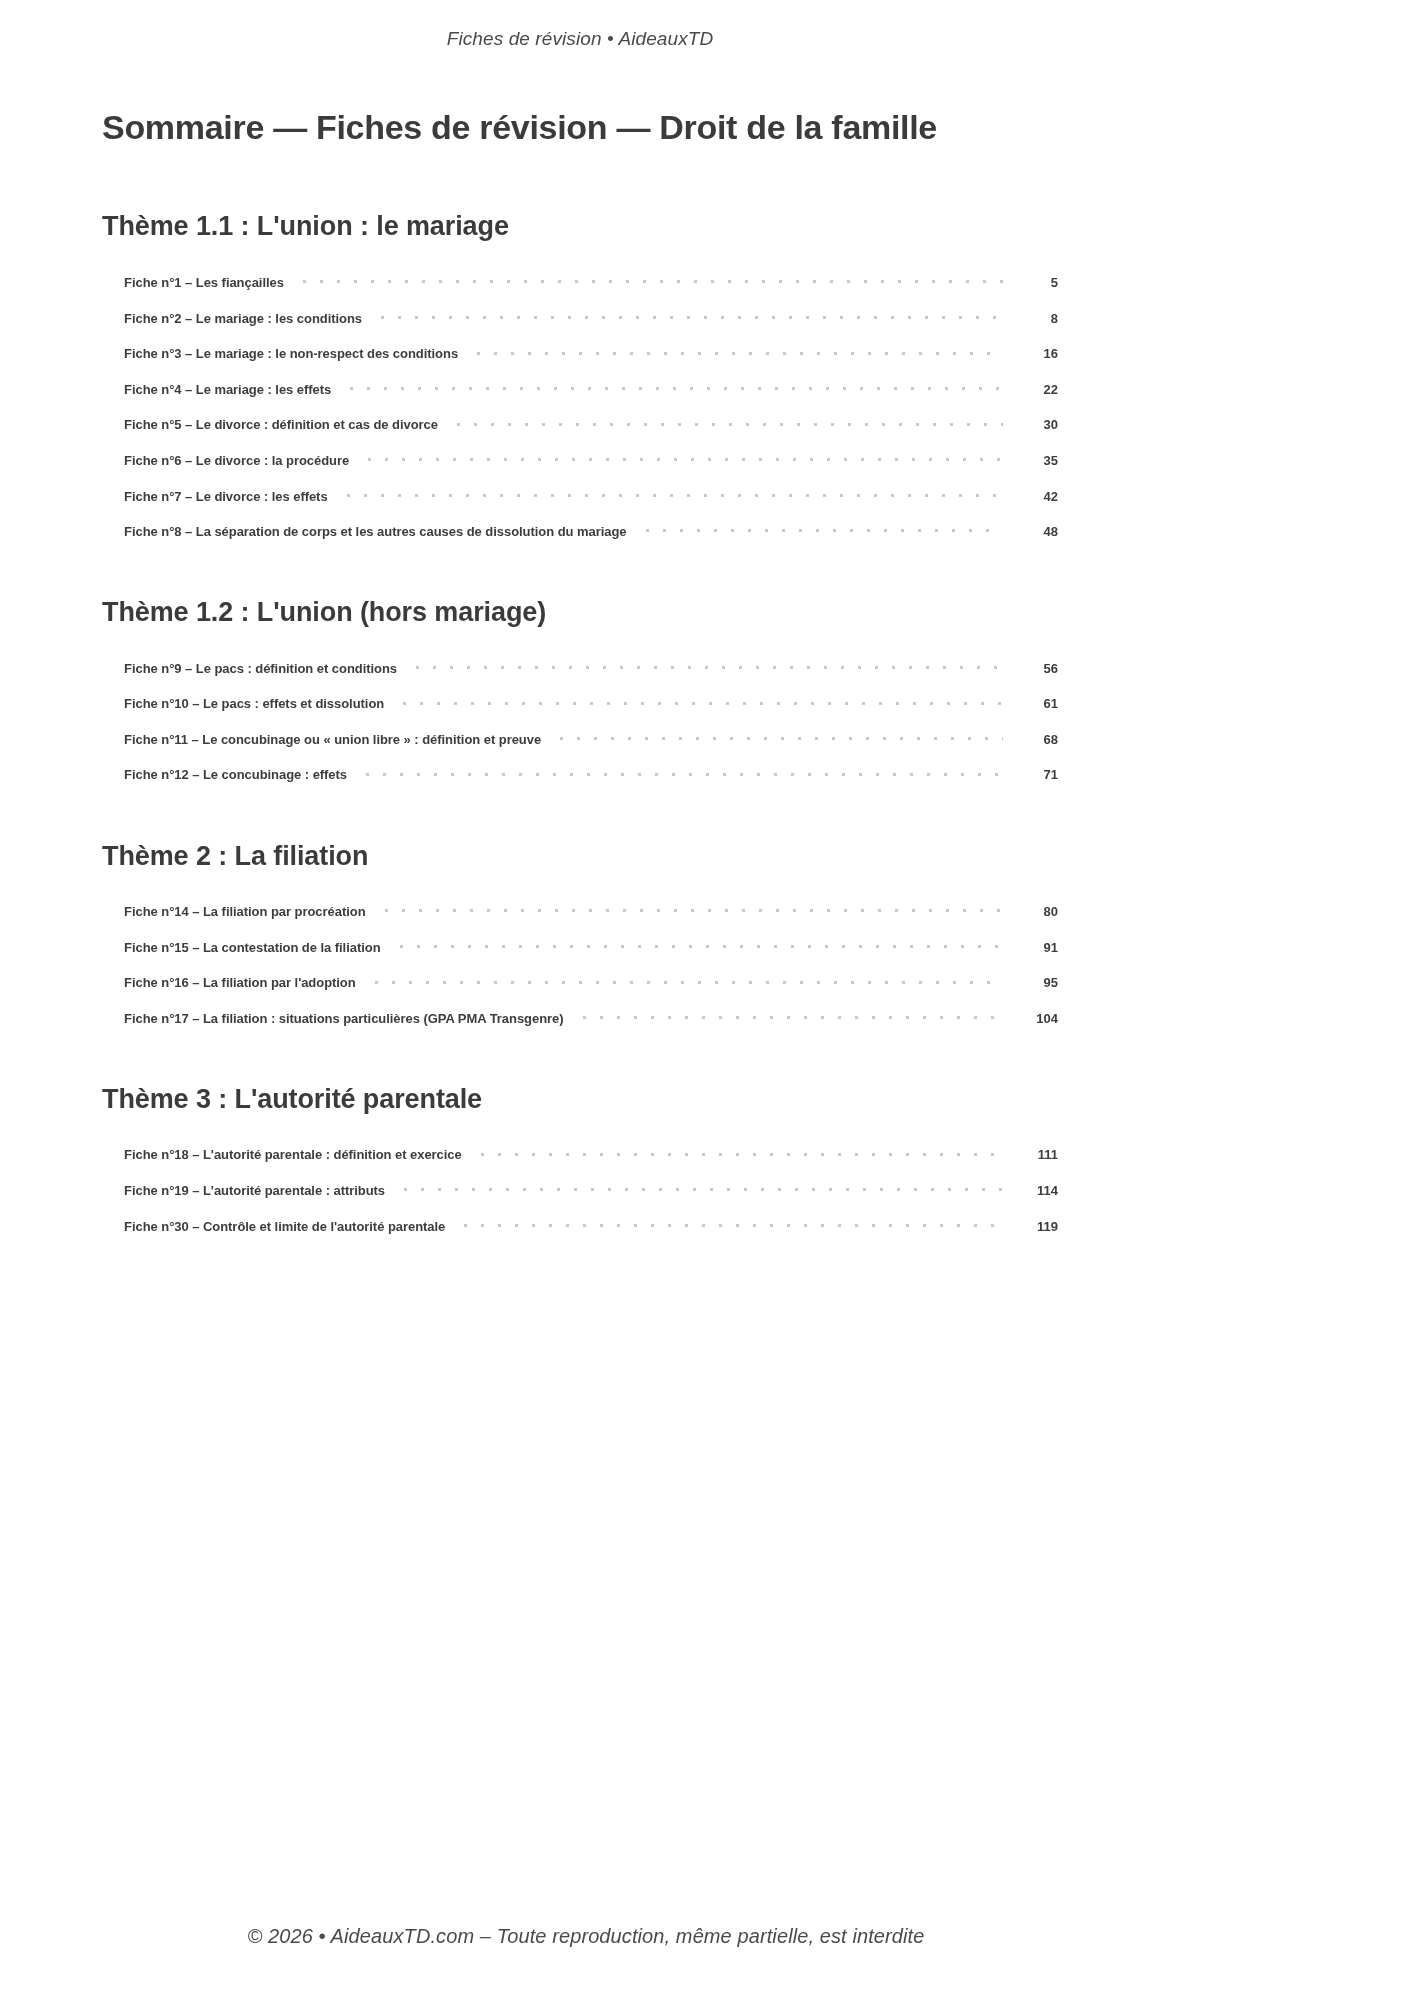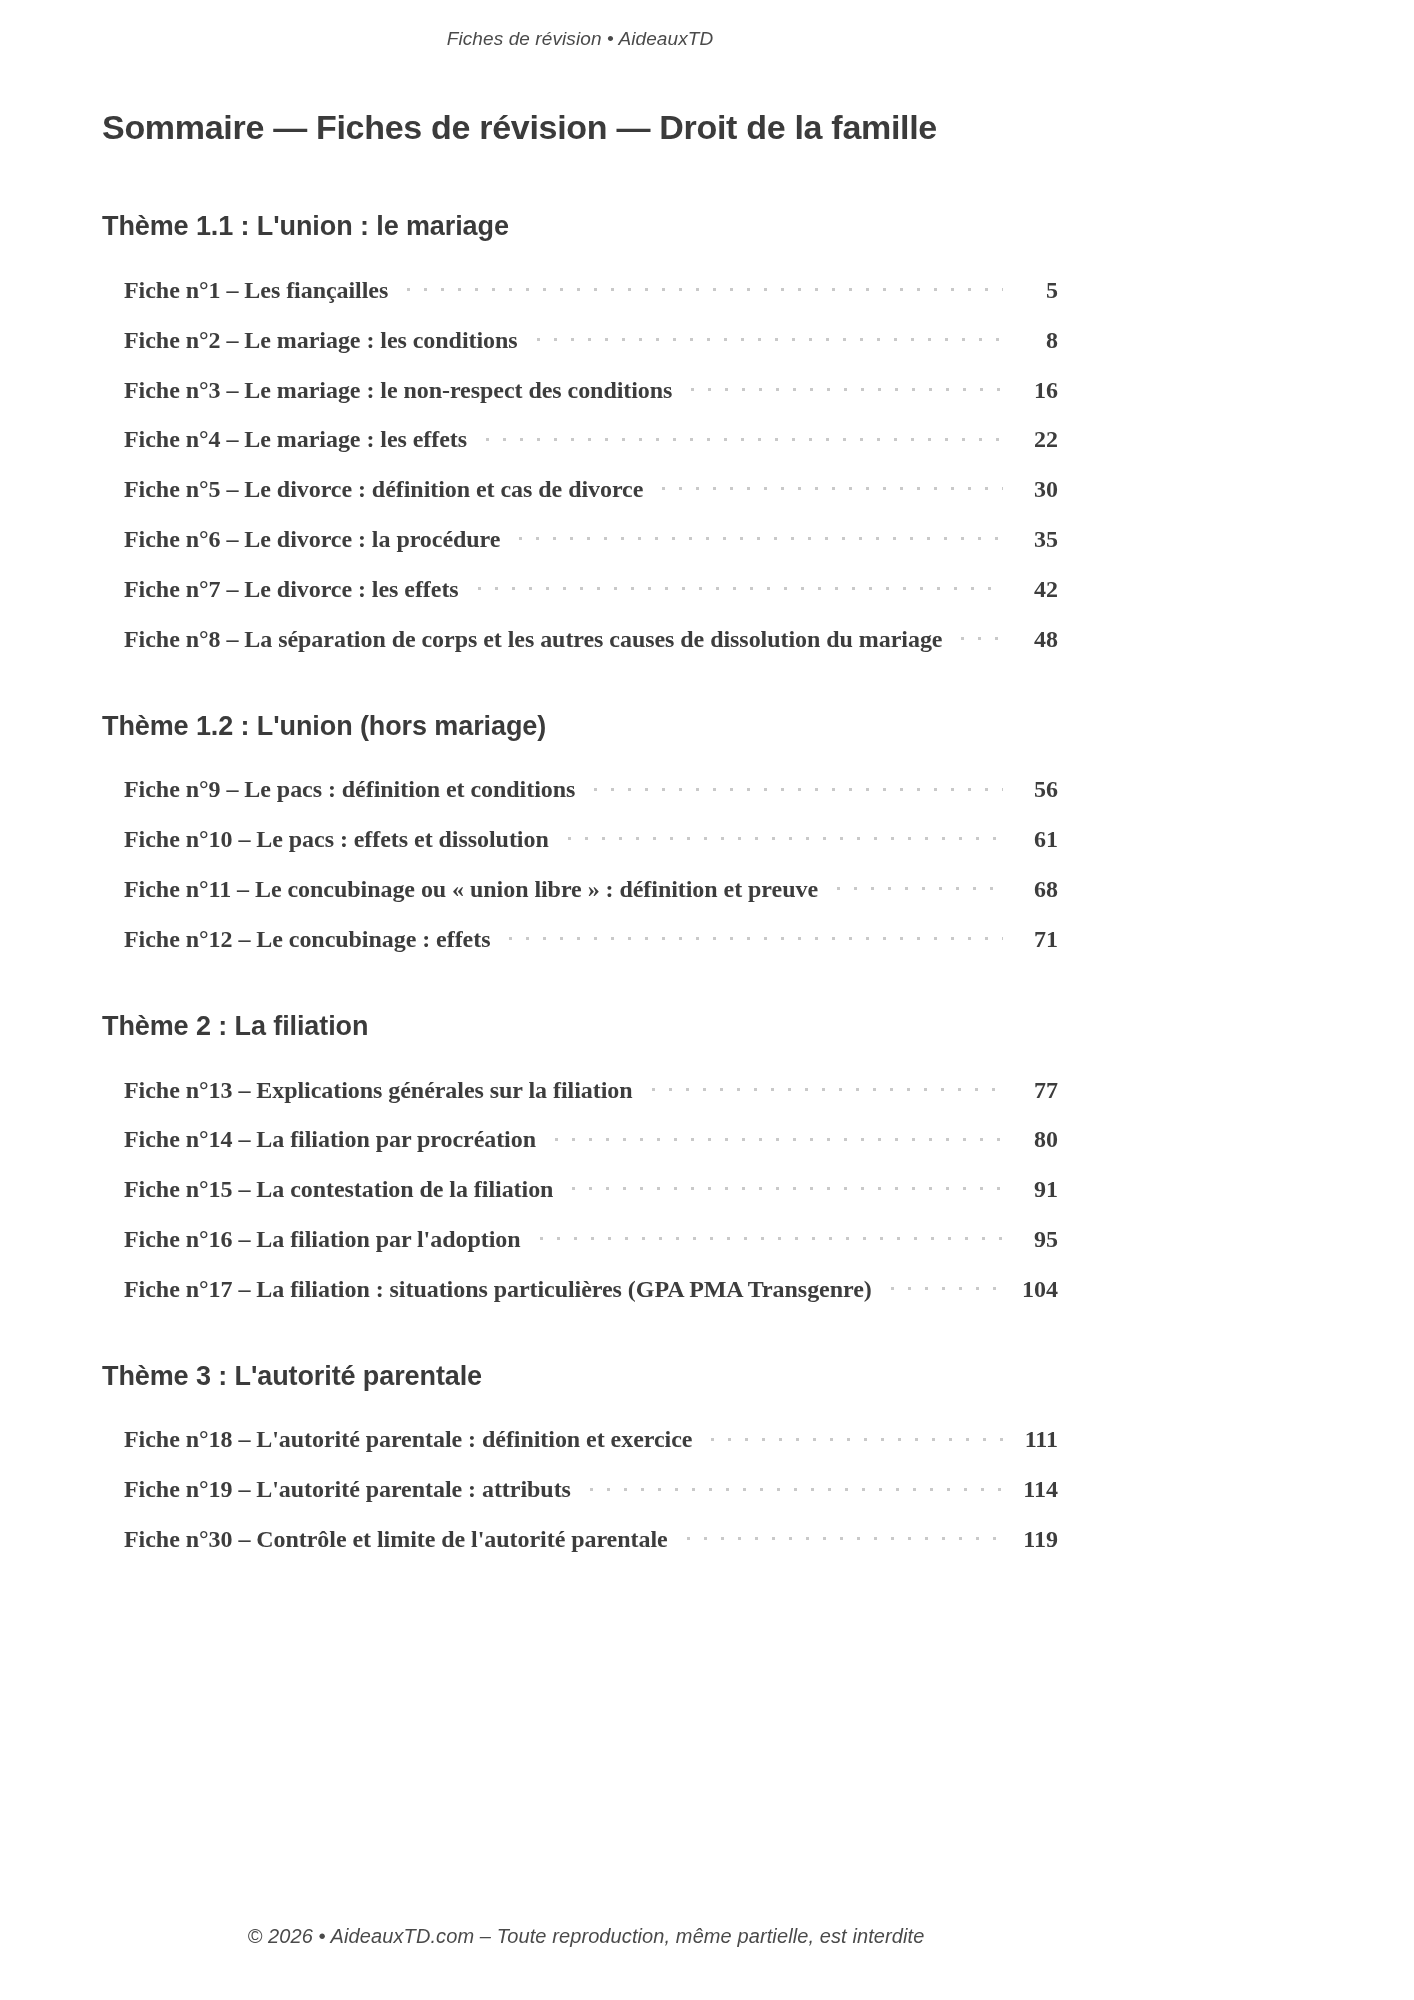--- a/index.html
+++ b/index.html
@@ -73,26 +73,25 @@
 
   .entries {
     margin: 0 0 0 22px;
     padding: 0;
     list-style: none;
   }
 
   .entry {
     display: flex;
     align-items: baseline;
-    font-size: 24px;
+    font-size: 13px;
     font-weight: 700;
     color: #3d3d3d;
     padding: 9.5px 0;
     line-height: 1.2;
-    font-family: Liberation Serif, serif;
   }
 
   .entry-label {
     white-space: nowrap;
     letter-spacing: -0.05px;
   }
 
   .entry-leader {
     flex: 1 1 auto;
     min-width: 12px;
@@ -213,25 +212,20 @@
             <span class="entry-label">Fiche n°12 – Le concubinage : effets</span>
             <span class="entry-leader"></span>
             <span class="entry-page">71</span>
           </li>
         </ul>
       </section>
       <section class="theme-block">
         <h2 class="theme-heading">Thème 2 : La filiation</h2>
         <ul class="entries">
           <li class="entry">
-            <span class="entry-label">Fiche n°13 – Explications générales sur la filiation</span>
-            <span class="entry-leader"></span>
-            <span class="entry-page">77</span>
-          </li>
-          <li class="entry">
             <span class="entry-label">Fiche n°14 – La filiation par procréation</span>
             <span class="entry-leader"></span>
             <span class="entry-page">80</span>
           </li>
           <li class="entry">
             <span class="entry-label">Fiche n°15 – La contestation de la filiation</span>
             <span class="entry-leader"></span>
             <span class="entry-page">91</span>
           </li>
           <li class="entry">

